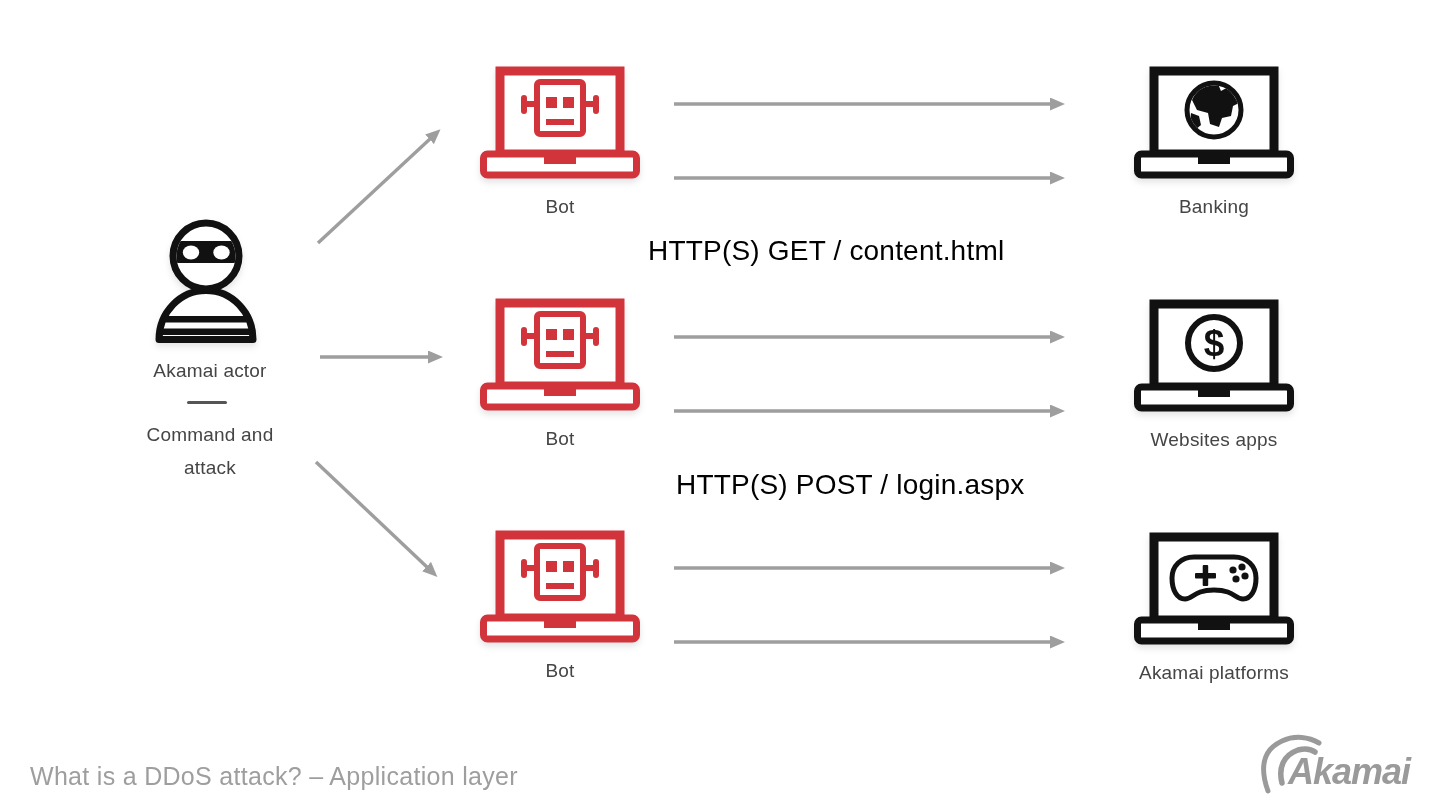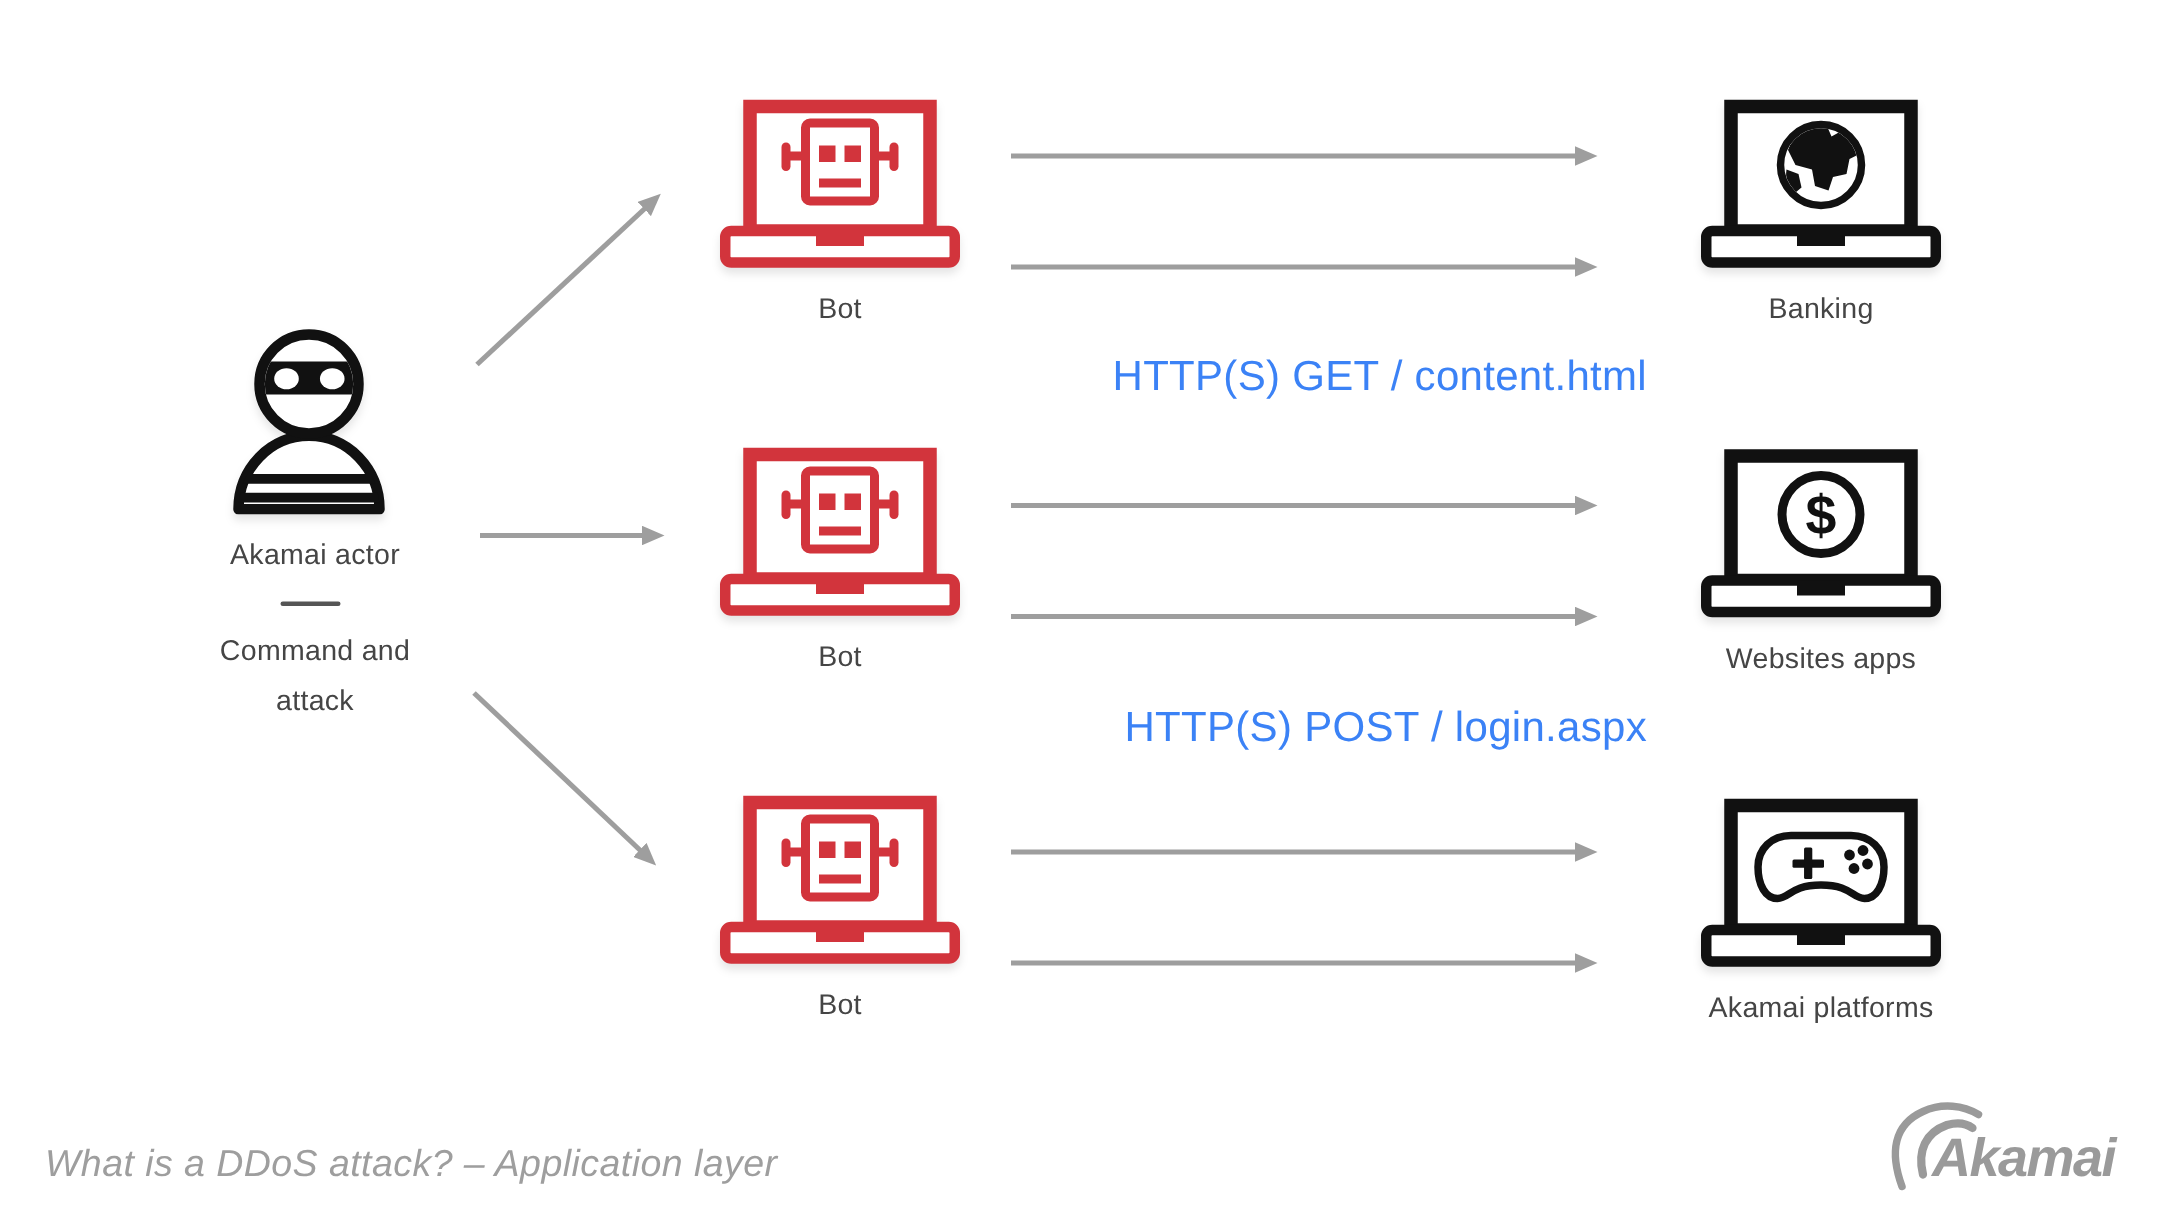--- a/index.html
+++ b/index.html
@@ -9,27 +9,27 @@
     font-family: "Liberation Sans", sans-serif;
     position: relative; overflow: hidden;
   }
   .abs { position: absolute; }
   .icon { filter: drop-shadow(0 4px 3px rgba(0,0,0,0.10)); }
   .node-label {
     font-size: 19px; color: #454545; text-align: center;
     line-height: 33px; letter-spacing: 0.2px;
   }
   .request-label {
-    font-size: 28px; color: #3b82f6; text-align: right; letter-spacing: 0.2px;
+    font-size: 28px; color: #000000; text-align: left; letter-spacing: 0.2px;
   }
   .divider-dash {
     width: 40px; height: 3px; background: #555555; border-radius: 2px;
   }
   .caption {
-    font-size: 25px; color: #9E9E9E; letter-spacing: 0.3px; font-style: italic;
+    font-size: 25px; color: #9E9E9E; letter-spacing: 0.3px;
   }
   svg text { font-family: "Liberation Sans", sans-serif; }
 </style>
 </head>
 <body>
 
 <svg class="abs" style="left:0;top:0" width="1440" height="810">
   <defs>
     <marker id="ah" markerUnits="userSpaceOnUse" markerWidth="15" markerHeight="13" refX="2" refY="6.5" orient="auto">
       <path d="M0,0 L15,6.5 L0,13 Z" fill="#9E9E9E"></path>
@@ -120,21 +120,21 @@
     <rect x="66" y="31" width="11" height="11"></rect>
     <rect x="83" y="31" width="11" height="11"></rect>
     <rect x="66" y="53" width="28" height="6"></rect>
   </g>
   <rect x="3.5" y="88" width="153" height="21" rx="4" fill="#ffffff" stroke="#D2343C" stroke-width="7"></rect>
   <rect x="64" y="88" width="32" height="10" fill="#D2343C"></rect>
 </svg>
 <div class="abs node-label" style="left:460px;top:654px;width:200px">Bot</div>
 
 <div class="abs request-label" style="left:648px;top:235px;width:450px">HTTP(S) GET / content.html</div>
-<div class="abs request-label" style="left:648px;top:469px;width:450px">HTTP(S) POST / login.aspx</div>
+<div class="abs request-label" style="left:676px;top:469px;width:450px">HTTP(S) POST / login.aspx</div>
 
 <svg class="abs icon" style="left:1134px;top:66px" width="160" height="113" viewBox="0 0 160 113">
   <rect x="20" y="5" width="120" height="83" fill="#ffffff" stroke="#111111" stroke-width="9"></rect>
   <g>
     <circle cx="80" cy="44" r="27" fill="#ffffff" stroke="#111111" stroke-width="5"></circle>
     <clipPath id="gc">
         <circle cx="80" cy="44" r="24.5"></circle>
       </clipPath>
     <g clip-path="url(#gc)" fill="#111111">
       <path d="M58,34 C62,23 73,16 84,18 L87,25 L96,20 C102,24 106,30 107,36 L99,40 L97,50 L88,52 L85,61 L76,58 L74,47 L63,44 Z"></path>

